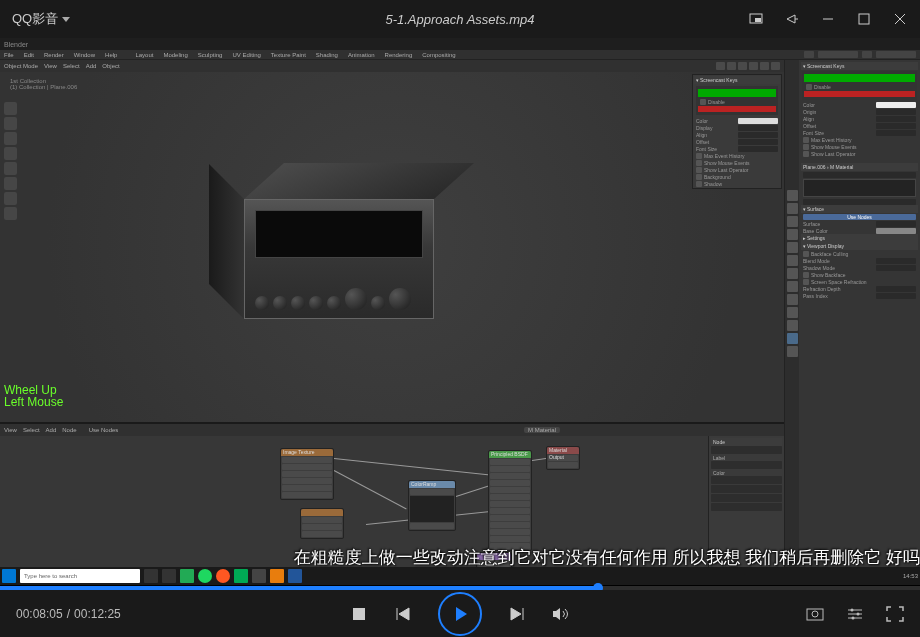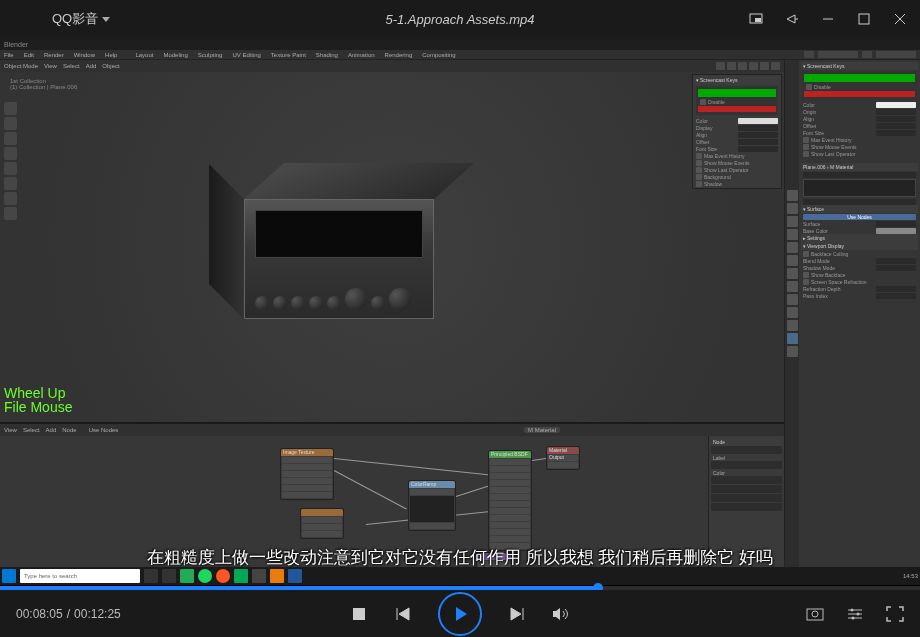--- a/index.html
+++ b/index.html
@@ -1,20 +1,20 @@
 <!DOCTYPE html>
 <html><head>
 <meta charset="utf-8">
 <style>
 * { margin: 0; padding: 0; box-sizing: border-box; }
 body { width: 920px; height: 637px; background: #000; font-family: "Microsoft YaHei", Arial, sans-serif; overflow: hidden; position: relative; }
 
 
 .titlebar { height: 38px; background: #1a1a1a; display: flex; align-items: center; padding: 0 12px; color: #ccc; font-size: 13px; position: relative; }
-.titlebar .app-name { display: flex; align-items: center; gap: 4px; cursor: pointer; margin-left: 40px; }
+.titlebar .app-name { display: flex; align-items: center; gap: 4px; cursor: pointer; }
 .titlebar .file-title { position: absolute; left: 50%; transform: translateX(-50%); font-style: italic; }
 .titlebar .win-controls { margin-left: auto; display: flex; gap: 20px; }
 .titlebar .win-controls span { width: 16px; height: 16px; display: flex; align-items: center; justify-content: center; cursor: pointer; }
 
 
 .video { position: absolute; top: 38px; left: 0; right: 0; bottom: 52px; background: #2a2a2a; overflow: hidden; }
 .blender-frame { width: 100%; height: 100%; background: #383838; position: relative; font-size: 7px; color: #aaa; }
 
 
 .bl-top { height: 12px; background: #1e1e1e; display: flex; align-items: center; padding: 0 4px; gap: 8px; }
@@ -39,21 +39,21 @@
 .vp-header .right div { width: 9px; height: 8px; background: #4a4a4a; border-radius: 1px; }
 .vp-toolbar { position: absolute; left: 4px; top: 42px; display: flex; flex-direction: column; gap: 2px; }
 .vp-toolbar div { width: 13px; height: 13px; background: #464646; border-radius: 2px; }
 .vp-gizmo { position: absolute; right: 6px; top: 18px; display: flex; flex-direction: column; gap: 4px; align-items: flex-end; }
 .gizmo-nav { width: 34px; height: 34px; position: relative; }
 .gizmo-nav .axis { position: absolute; width: 9px; height: 9px; border-radius: 50%; font-size: 5px; display: flex; align-items: center; justify-content: center; }
 .axis-x { background: #d04545; top: 12px; left: 0; }
 .axis-y { background: #5a9a3a; top: 12px; right: 0; }
 .axis-z { background: #4a6fd0; top: 0; left: 12px; }
 .vp-info { position: absolute; left: 10px; top: 18px; font-size: 6px; color: #888; }
-.keyhint { position: absolute; left: 4px; bottom: 8px; font-size: 14px; color: #6aff2a; line-height: 1; }
+.keyhint { position: absolute; left: 4px; bottom: 14px; font-size: 12px; color: #6aff2a; line-height: 1; }
 
 
 .object3d { position: absolute; left: 232px; top: 103px; width: 222px; height: 172px; }
 .box-top { position: absolute; left: 12px; top: 0; width: 190px; height: 36px; background: linear-gradient(145deg, #4a4a4a, #2a2a2a); transform: skewX(-48deg); transform-origin: bottom left; }
 .box-front { position: absolute; left: 12px; top: 36px; width: 190px; height: 120px; background: linear-gradient(180deg, #555 0%, #383838 40%, #2a2a2a 100%); border: 1px solid #666; }
 .box-front .screen { position: absolute; left: 10px; top: 10px; right: 10px; height: 48px; background: #0a0a0a; border: 1px solid #444; }
 .box-front .knobs { position: absolute; left: 10px; bottom: 8px; right: 10px; height: 30px; display: flex; gap: 4px; align-items: flex-end; }
 .box-front .knobs div { width: 14px; height: 14px; border-radius: 50%; background: radial-gradient(circle at 30% 30%, #555, #1a1a1a); }
 .box-front .knobs div.big { width: 22px; height: 22px; }
 .box-side { position: absolute; left: -23px; top: 36px; width: 35px; height: 120px; background: linear-gradient(90deg, #1a1a1a, #333); transform: skewY(45deg); transform-origin: top right; }
@@ -74,21 +74,21 @@
 .prop-row { height: 7px; display: flex; align-items: center; gap: 2px; padding: 0 2px; }
 .prop-row .lbl { flex: 1; color: #999; font-size: 5px; }
 .prop-row .val { width: 40px; height: 6px; background: #2a2a2a; border-radius: 1px; }
 .prop-row .check { width: 6px; height: 6px; background: #555; border-radius: 1px; }
 .prop-header { height: 8px; background: #3c3c3c; padding: 0 2px; font-size: 5px; line-height: 8px; color: #ccc; }
 .screencast { margin: 2px; padding: 2px; background: #333; }
 .sc-bar { height: 8px; background: #00aa00; margin: 1px 0; }
 .sc-bar.red { height: 6px; background: #bb2222; }
 
 
-.subtitle { position: absolute; bottom: 16px; left: 0; right: 0; text-align: center; color: #fff; font-size: 17px; text-shadow: 1px 1px 2px #000, -1px -1px 2px #000; pointer-events: none; }
+.subtitle { position: absolute; bottom: 16px; left: 0; right: 0; text-align: right; color: #fff; font-size: 17px; text-shadow: 1px 1px 2px #000, -1px -1px 2px #000; pointer-events: none; }
 
 
 .win-taskbar { position: absolute; bottom: 0; left: 0; right: 0; height: 18px; background: #1a1a1a; display: flex; align-items: center; gap: 4px; padding: 0 2px; }
 .win-taskbar .search { width: 120px; height: 14px; background: #fff; border-radius: 1px; font-size: 6px; color: #666; padding: 0 4px; display: flex; align-items: center; }
 .win-taskbar .icon { width: 14px; height: 14px; background: #333; border-radius: 1px; }
 .win-taskbar .tray { margin-left: auto; display: flex; gap: 2px; align-items: center; font-size: 6px; color: #aaa; }
 
 
 .progress { position: absolute; bottom: 47px; left: 0; right: 0; height: 4px; background: rgba(90,90,90,.5); cursor: pointer; }
 .progress .fill { height: 100%; background: #1e7fff; width: 65%; position: relative; }
@@ -282,21 +282,21 @@
                   <div></div>
                   <div></div>
                   <div class="big"></div>
                   <div></div>
                   <div class="big"></div>
                 </div>
             </div>
           </div>
           <div class="keyhint">
             <div>Wheel Up</div>
-            <div>File Mouse</div>
+            <div>Left Mouse</div>
           </div>
         </div>
 
         <div class="nodeeditor">
           <div class="ne-header">
             <span>View</span>
               <span>Select</span>
               <span>Add</span>
               <span>Node</span>
             <span style="margin-left:6px">Use Nodes</span>

